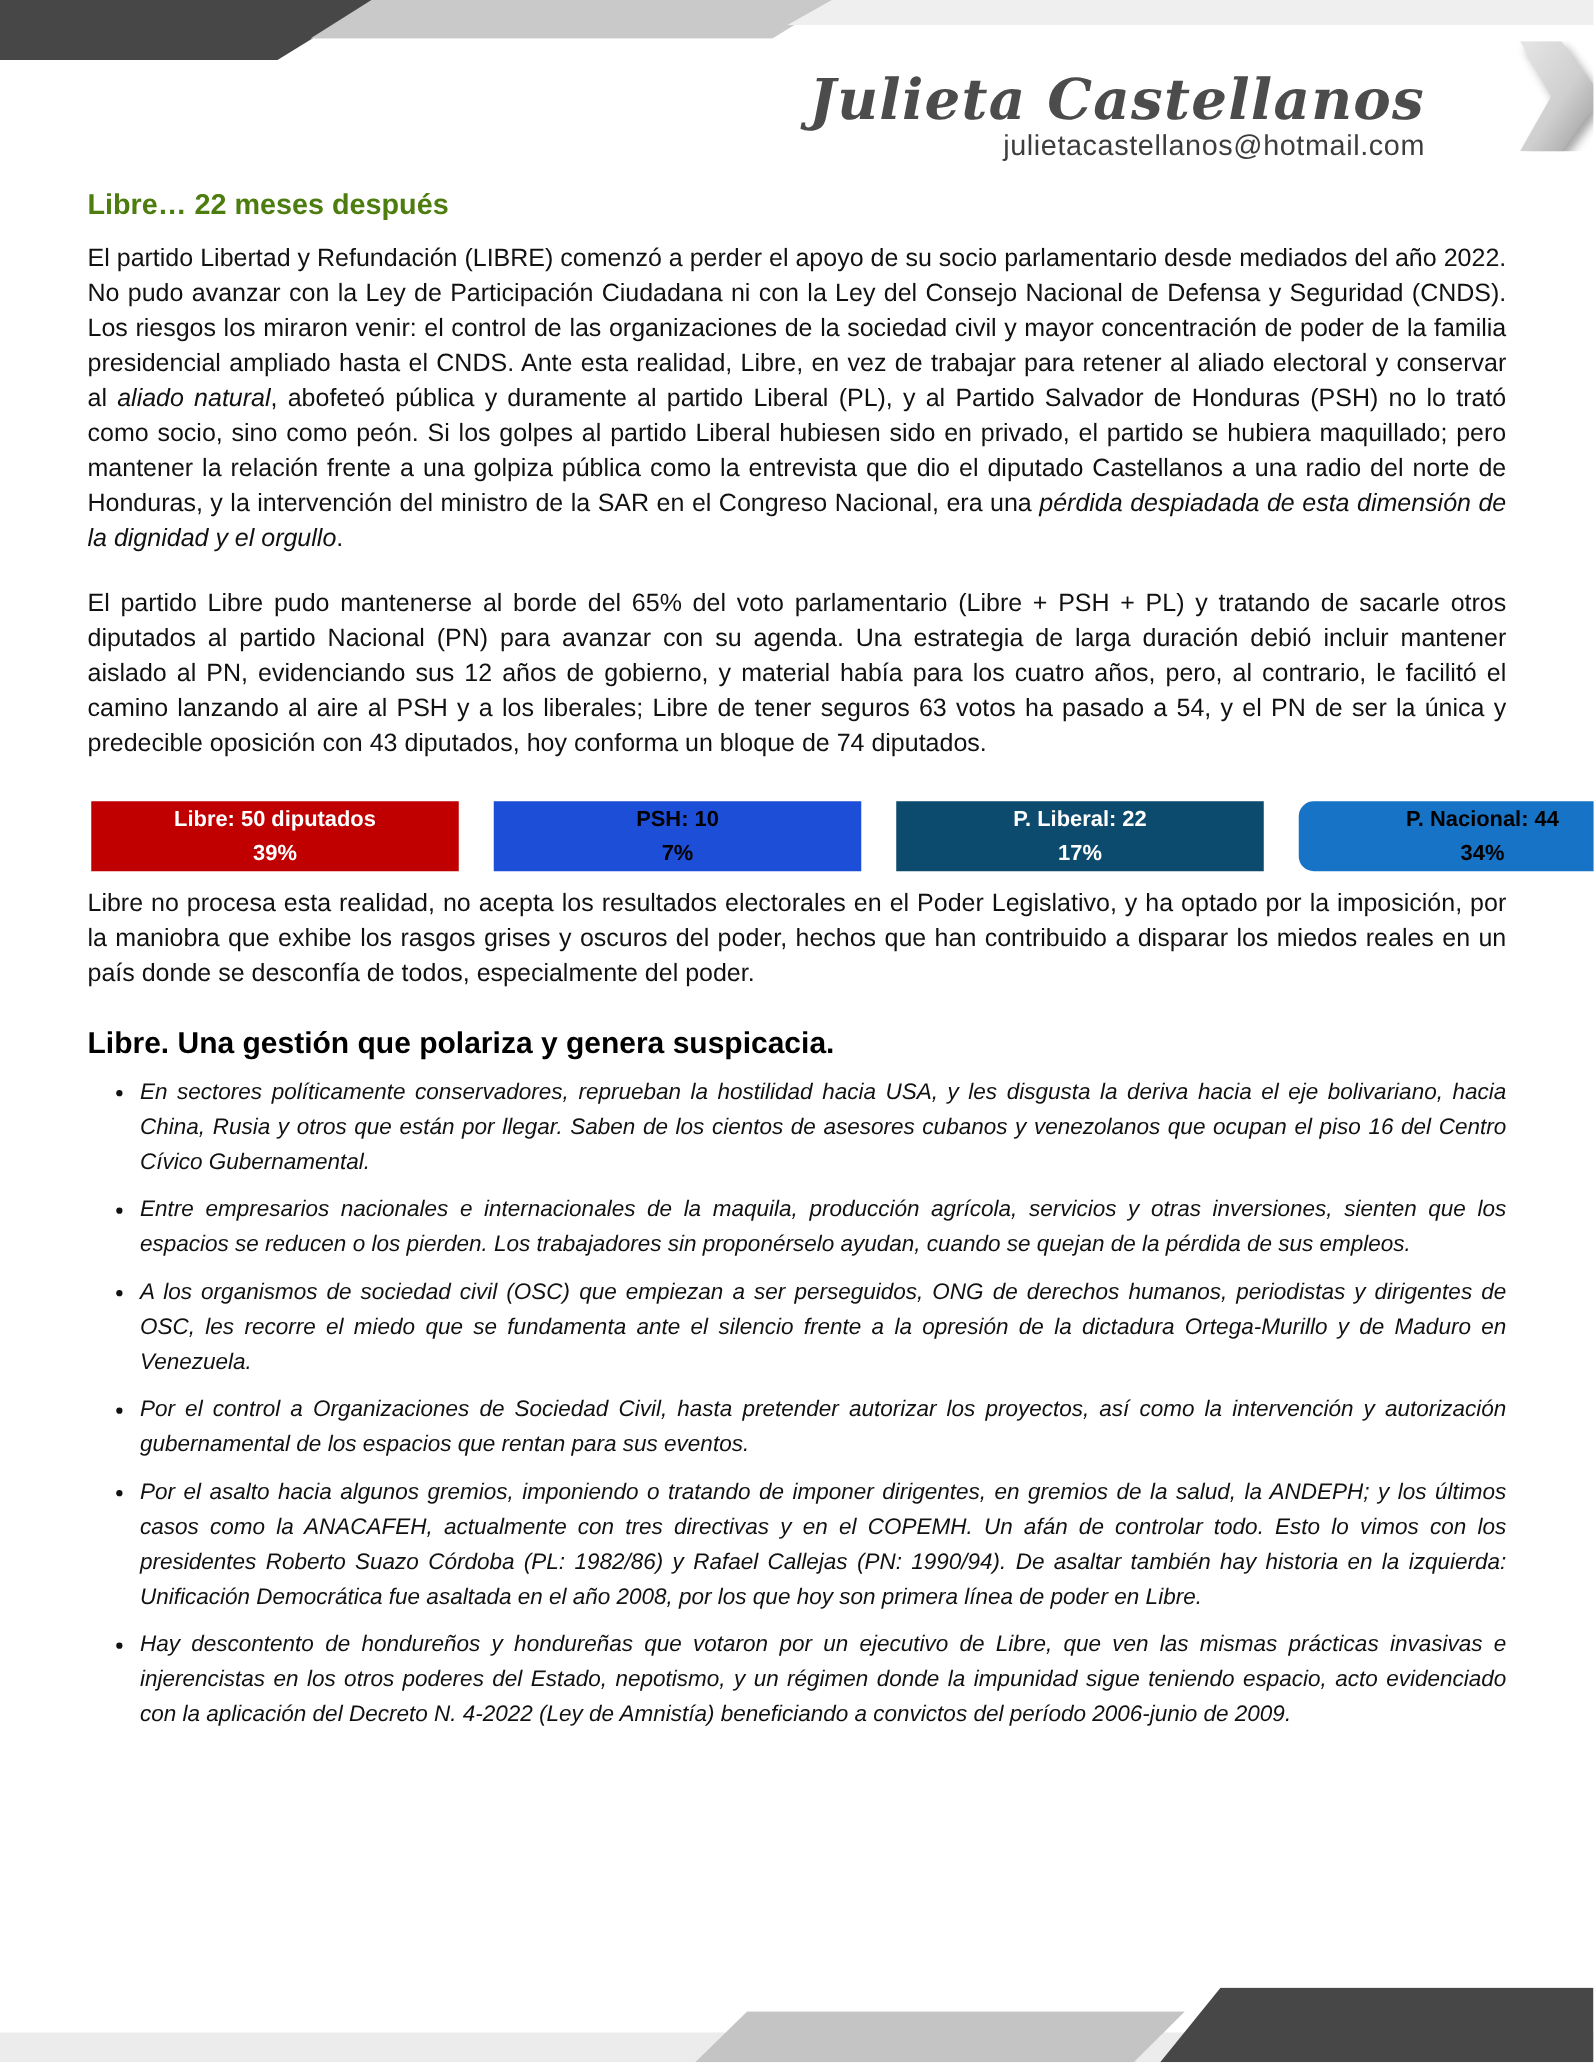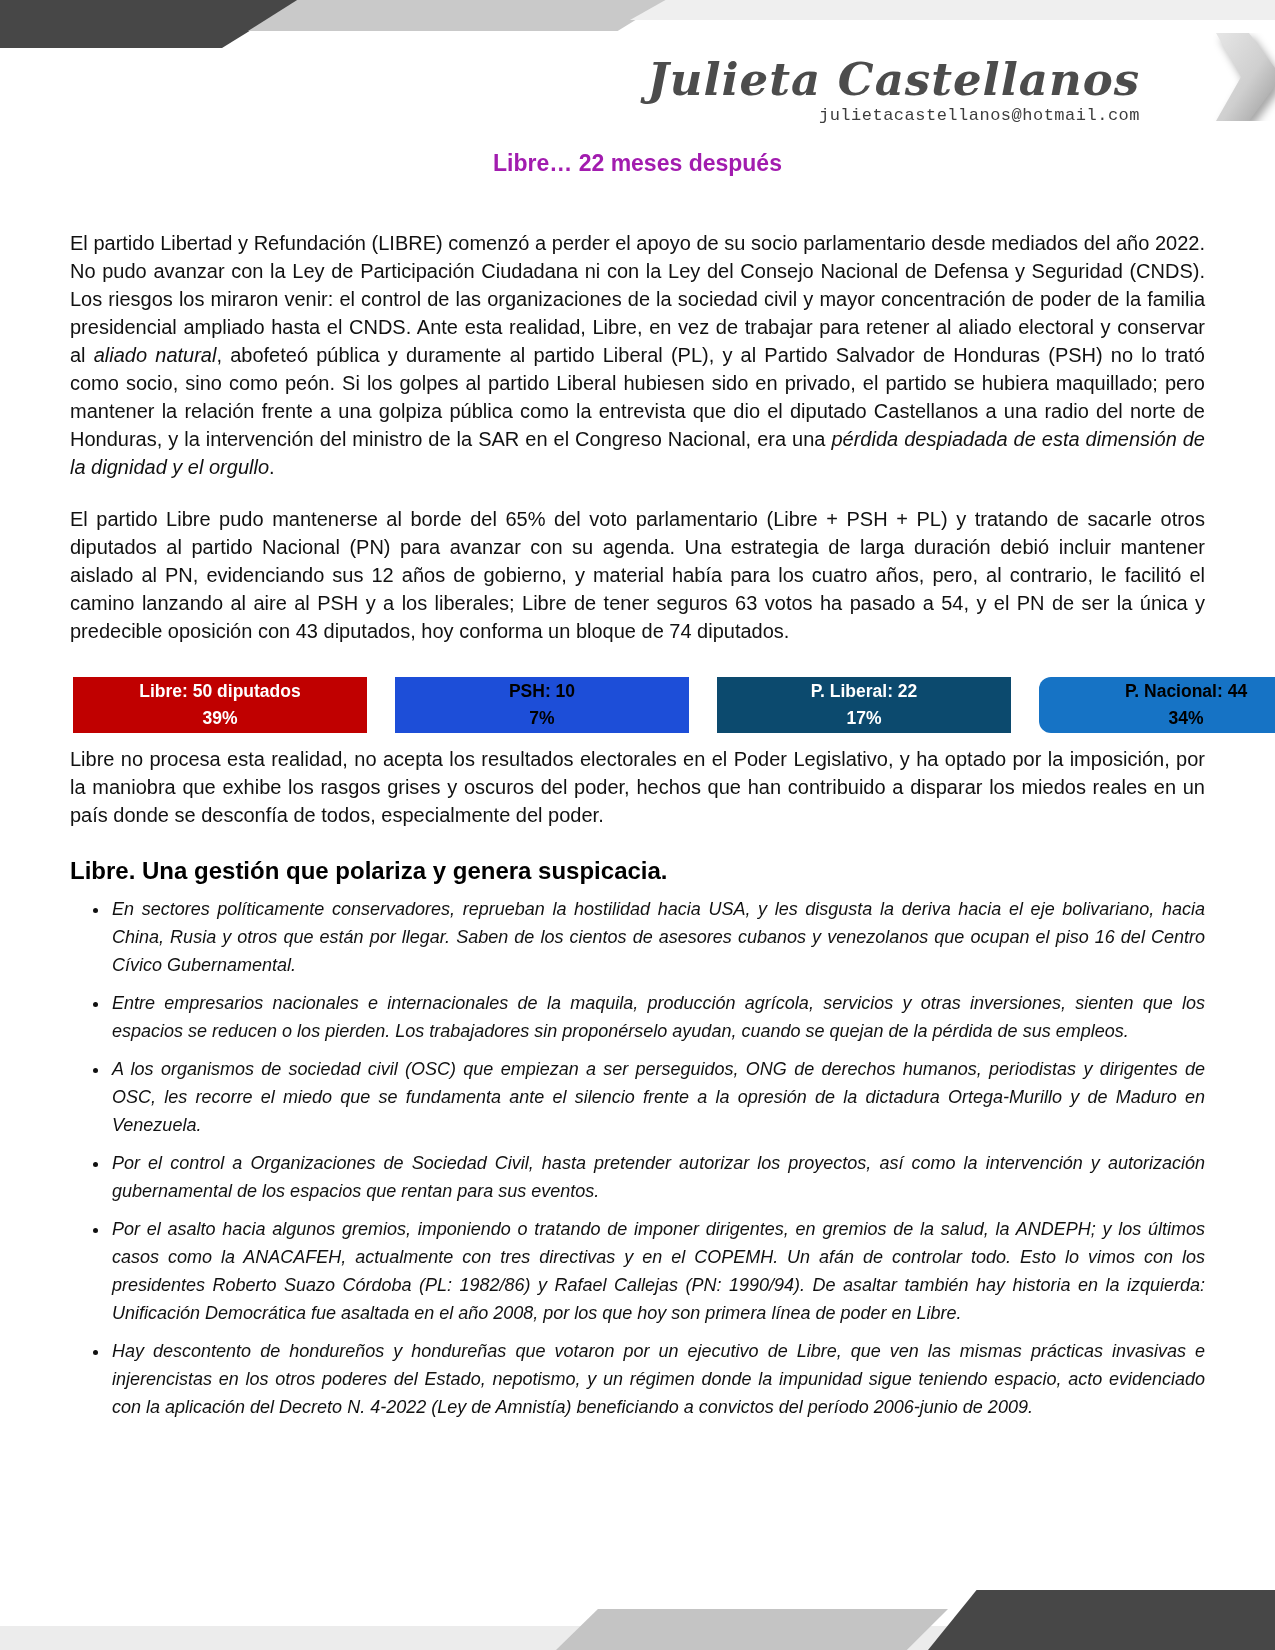--- a/index.html
+++ b/index.html
@@ -27,29 +27,29 @@
   }
   .hdr-chevron { position:absolute; top:33px; right:0; }
 
   
   .brand { position:absolute; top:34px; right:135px; text-align:right;margin-top:20px; }
   .signature {
     font-family:"DejaVu Serif", serif; font-style:italic; font-weight:bold;
     font-size:45px; line-height:52px; color:#4c4c4c; letter-spacing:1px;
   }
   .email {
-    font-family:Liberation Mono, monospace; font-size:17px; line-height:24px;
+    font-family:Liberation Sans, sans-serif; font-size:23px; line-height:24px;
     color:#3d3d3d; letter-spacing:0.5px; margin-top:-2px;
   }
 
   
   .content { position:absolute; left:70px; top:150px; width:1135px; }
   .doc-title {
-    text-align:center; font-weight:bold; font-size:23px;
-    margin:0 0 52px 0; color:#a21caf;
+    font-weight:bold; font-size:23px;
+    margin:0 0 16px 0; color:#4d7c0f;
   }
   .para {
     font-size:20px; line-height:28px; text-align:justify;
     margin:0 0 24px 0;
   }
   .italic { font-style:italic; }
 
   
   .seats-table {
     display:flex; width:1260px; margin:32px 4px 12px 3px;gap:28px;

